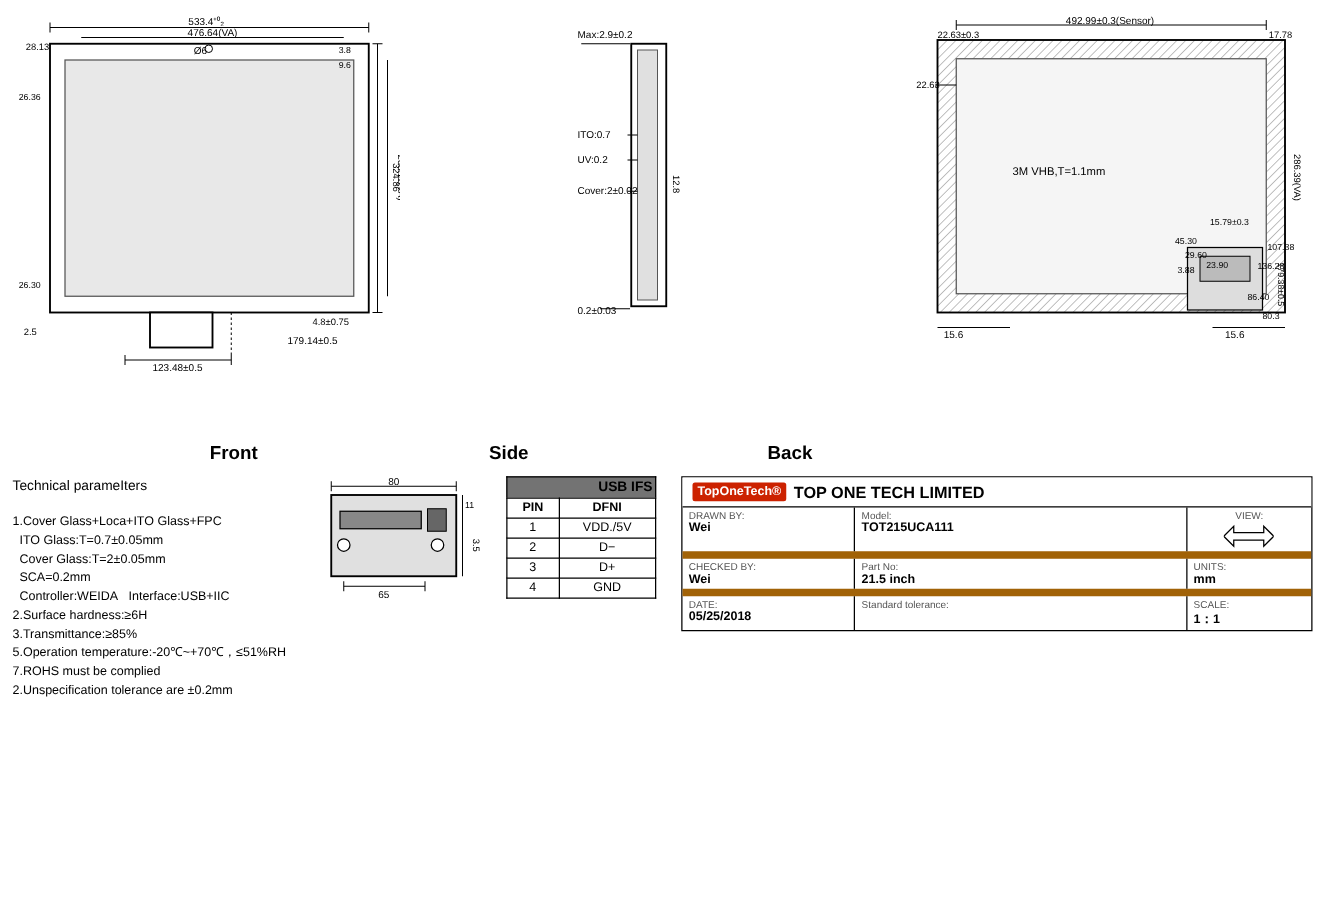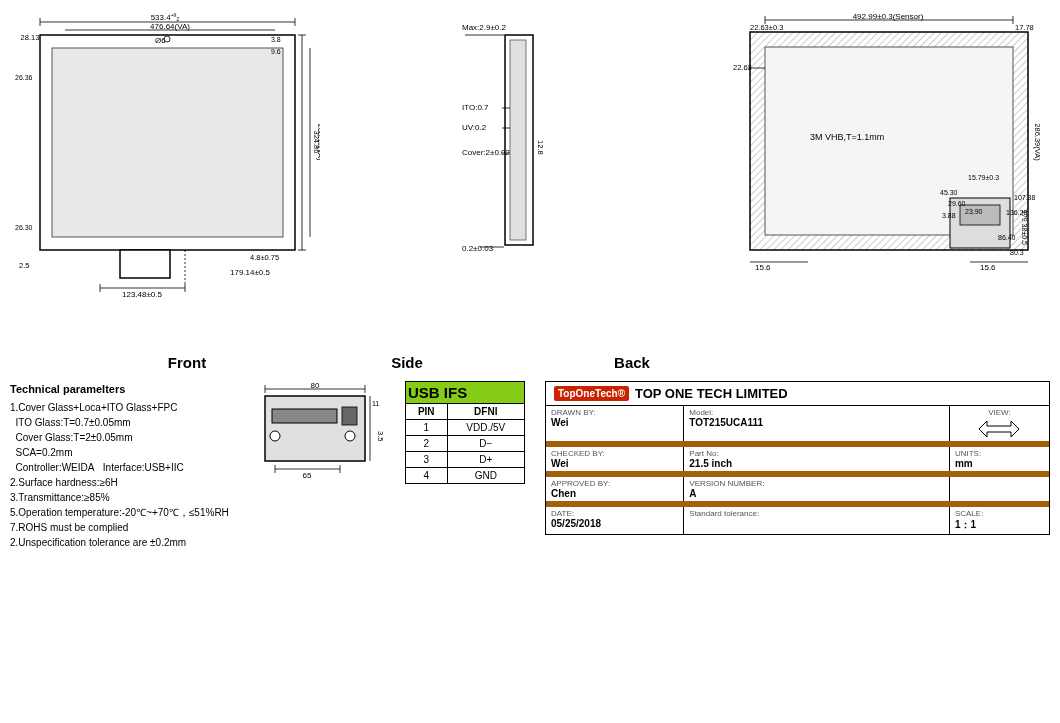--- a/index.html
+++ b/index.html
@@ -71,23 +71,23 @@
     }
 
     .tech-params {
       width: 240px;
       font-size: 10px;
       line-height: 1.5;
       padding-right: 8px;
     }
 
     .tech-params .title {
-      font-weight: bold;
+      font-weight: normal;
       font-size: 11px;
-      margin-bottom: 2px;
+      margin-bottom: 12px;
     }
 
     
     .usb-ifs-container {
       width: 120px;
       margin-right: 20px;
       flex-shrink: 0;
     }
 
     .usb-ifs-table {
@@ -102,27 +102,27 @@
       padding: 2px 4px;
       text-align: center;
     }
 
     .usb-ifs-table thead tr th {
       background: #fff;
       font-weight: bold;
     }
 
     .usb-ifs-header {
-      text-align: left;
-      font-weight: bold;
-      font-size: 15px;
+      text-align: right;
+      font-weight: bold;
+      font-size: 11px;
       border: 1px solid #000;
       border-bottom: none;
       padding: 2px;
-      background: #84cc16;
+      background: #737373;
     }
 
     
     .title-block {
       flex: 1;
       border: 1.5px solid #000;
       font-size: 10px;
       min-width: 380px;
     }
 
@@ -449,31 +449,20 @@
         <div class="tb-col tb-wide">
           <div class="tb-col-label">Part No:</div>
           <div class="tb-col-value">21.5 inch</div>
         </div>
         <div class="tb-col tb-narrow">
           <div class="tb-col-label">UNITS:</div>
           <div class="tb-col-value">mm</div>
         </div>
       </div>
 
-      <div class="title-block-row">
-        <div class="tb-col">
-          <div class="tb-col-label">APPROVED BY:</div>
-          <div class="tb-col-value">Chen</div>
-        </div>
-        <div class="tb-col tb-wide">
-          <div class="tb-col-label">VERSION NUMBER:</div>
-          <div class="tb-col-value">A</div>
-        </div>
-        <div class="tb-col tb-narrow"></div>
-      </div>
 
       <div class="title-block-row">
         <div class="tb-col">
           <div class="tb-col-label">DATE:</div>
           <div class="tb-col-value">05/25/2018</div>
         </div>
         <div class="tb-col tb-wide">
           <div class="tb-col-label">Standard tolerance:</div>
         </div>
         <div class="tb-col tb-narrow">

